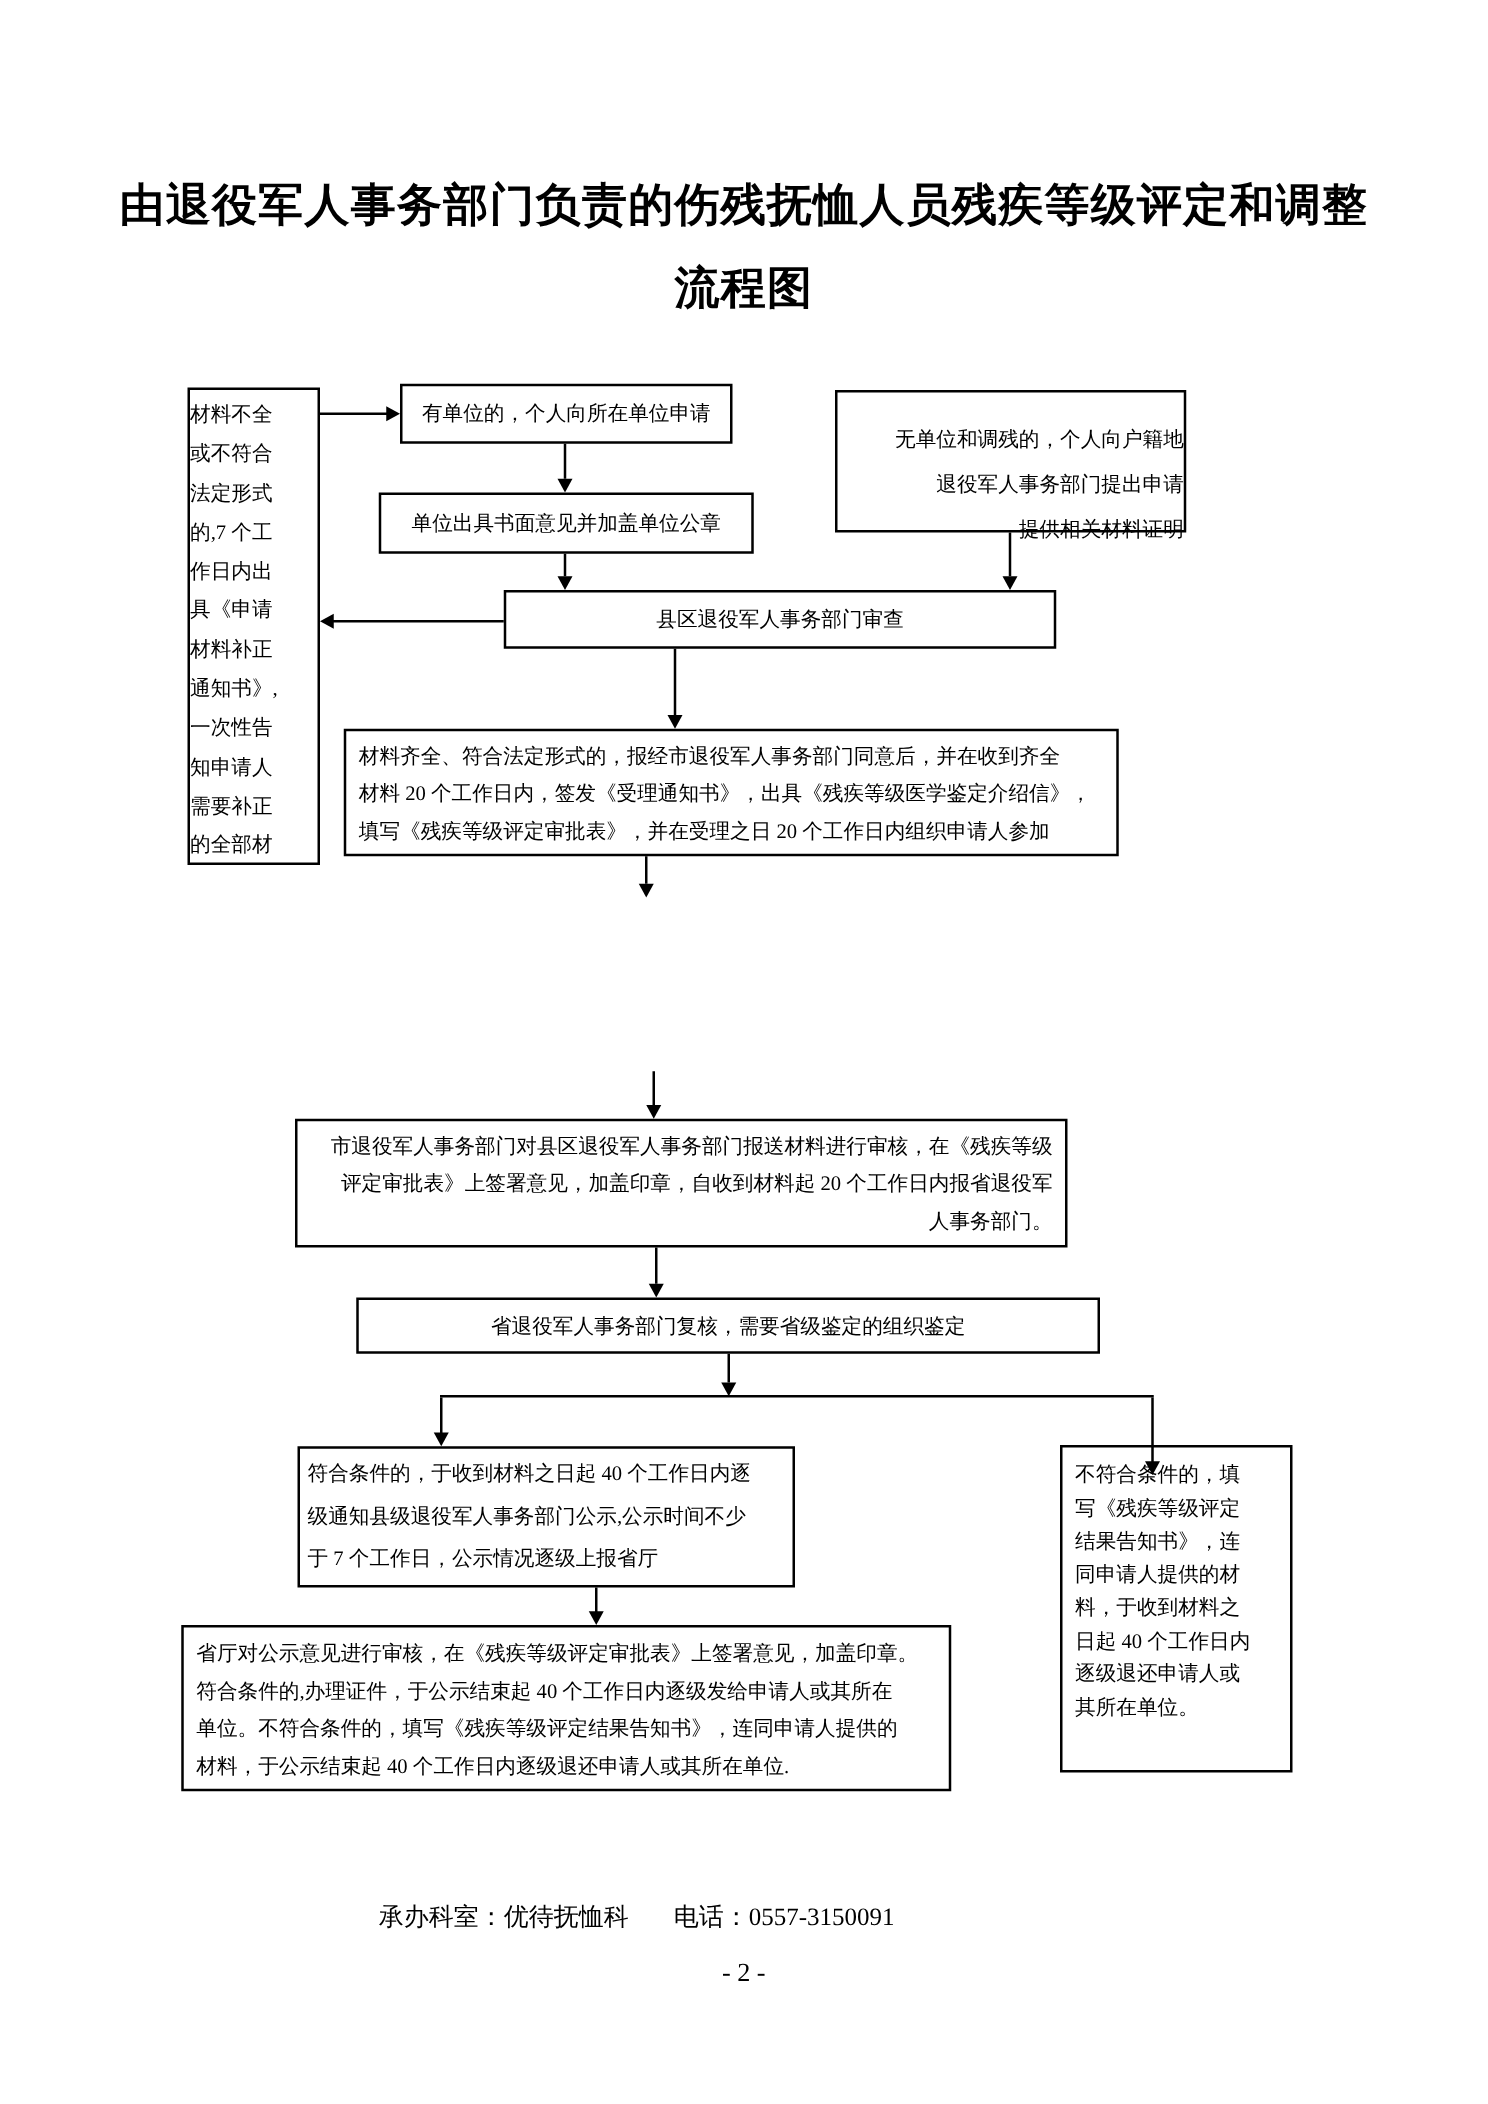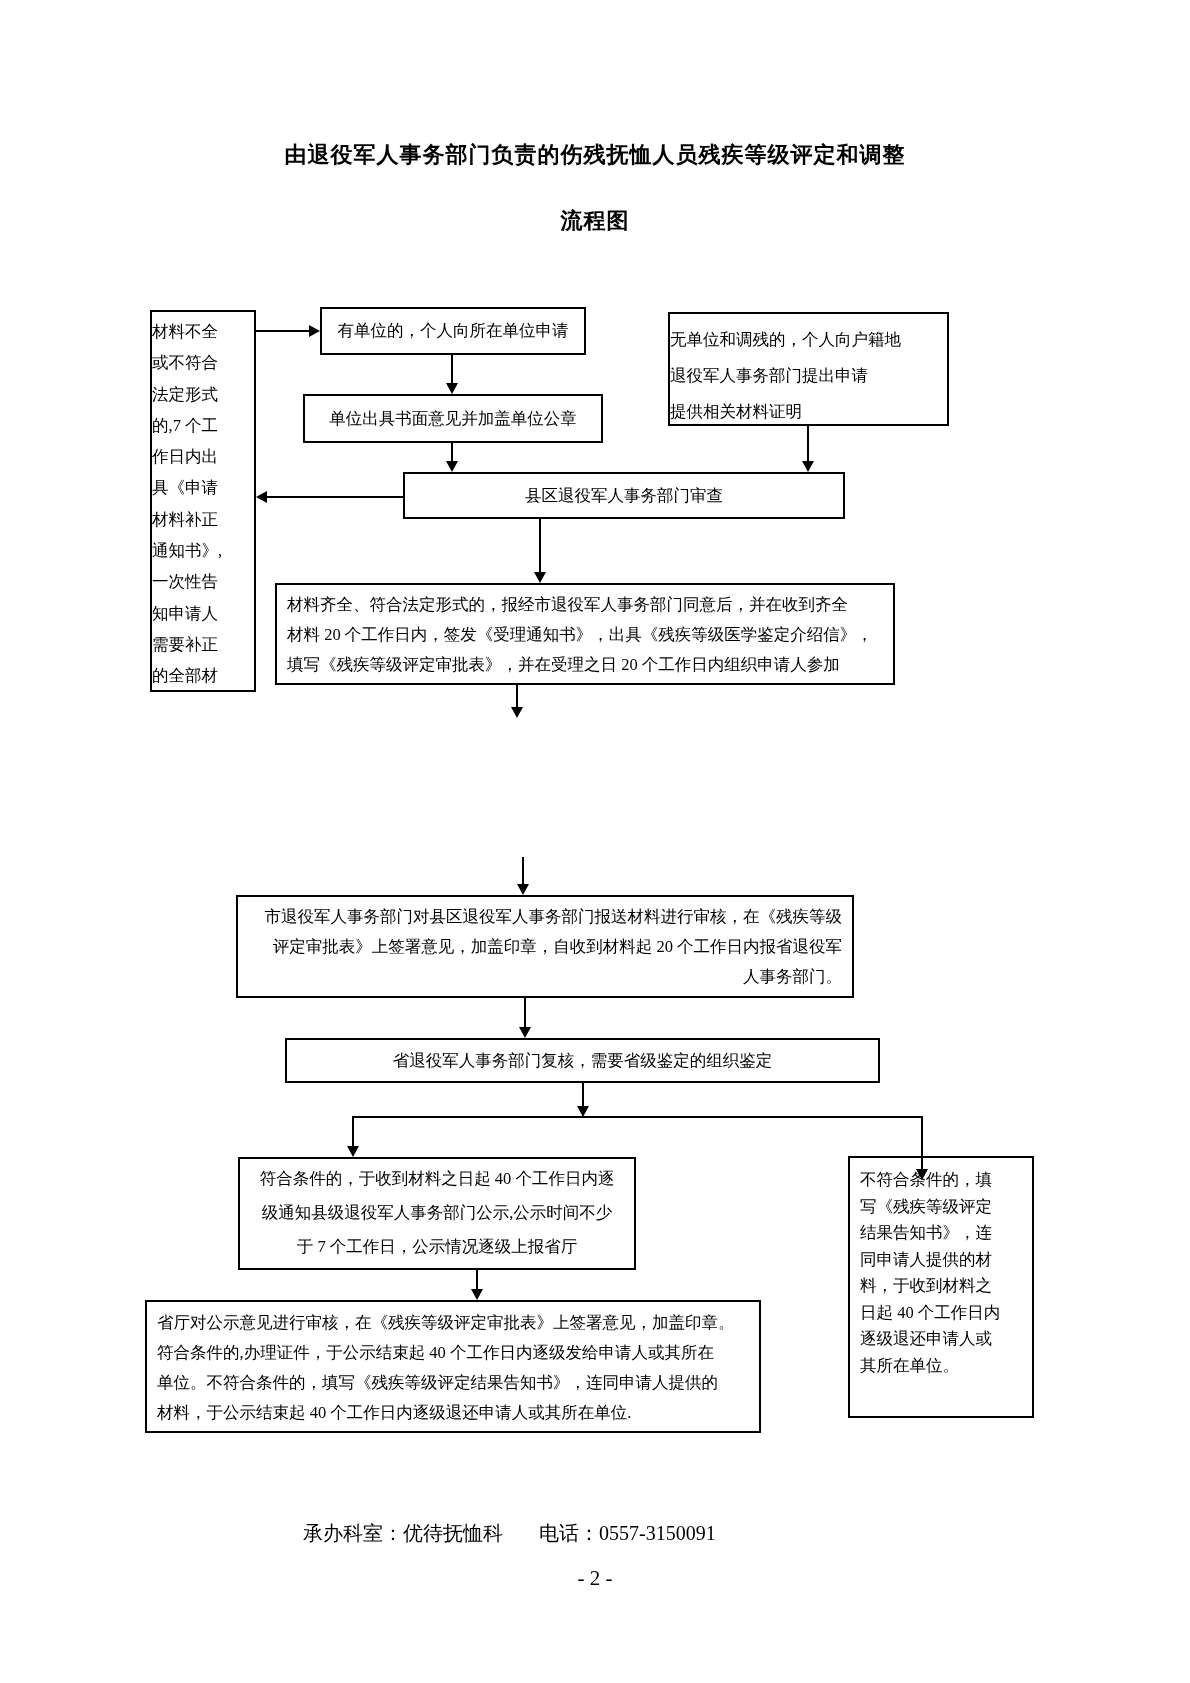--- a/index.html
+++ b/index.html
@@ -8,46 +8,46 @@
     width:1190px;height:1683px;
     background:#ffffff;
     font-family:"Liberation Serif","DejaVu Serif",serif;
     color:#000;
     overflow:hidden;
   }
   .title{
     position:absolute;left:0;right:0;
     text-align:center;
     font-weight:bold;
-    font-size:22px;
+    font-size:36px;
     letter-spacing:1px;
     font-family:Liberation Sans, sans-serif;
   }
   #title1{top:140px;}
   #title2{top:206px;}
   .box{
     position:absolute;
     border:2px solid #000;
     box-sizing:border-box;
     background:#fff;
     font-size:16.5px;
     line-height:30px;
     white-space:pre-line;
   }
   .cbox{display:flex;align-items:center;justify-content:center;}
   #boxA{left:150px;top:310px;width:106px;height:382px;line-height:31.3px;padding-top:4px;}
   #boxB{left:320px;top:307px;width:266px;height:48px;}
   #boxC{left:303px;top:394px;width:300px;height:49px;}
-  #boxD{left:668px;top:312px;width:281px;height:114px;line-height:36px;padding-top:8px;text-align:left;}
+  #boxD{left:668px;top:312px;width:281px;height:114px;line-height:36px;padding-top:20px;text-align:right;}
   #boxE{left:403px;top:472px;width:442px;height:47px;}
   #boxF{left:275px;top:583px;width:620px;height:102px;padding:5px 10px;}
   #boxG{left:236px;top:718px;width:618px;height:139px;line-height:31px;padding:6px 10px;}
   #boxH{left:236px;top:895px;width:618px;height:103px;padding:5px 10px;text-align:right;}
   #boxI{left:285px;top:1038px;width:595px;height:45px;}
-  #boxJ{left:238px;top:1157px;width:398px;height:113px;line-height:34px;padding:3px 6px;text-align:center;}
+  #boxJ{left:238px;top:1157px;width:398px;height:113px;line-height:34px;padding:3px 6px;text-align:left;}
   #boxK{left:848px;top:1156px;width:186px;height:262px;line-height:26.5px;padding:9px 10px;}
   #boxL{left:145px;top:1300px;width:616px;height:133px;padding:6px 10px;}
   .hl{position:absolute;height:2px;background:#000;}
   .vl{position:absolute;width:2px;background:#000;}
   .ah{position:absolute;width:0;height:0;}
   .ah-down{border-left:6px solid transparent;border-right:6px solid transparent;border-top:11px solid #000;}
   .ah-right{border-top:6px solid transparent;border-bottom:6px solid transparent;border-left:11px solid #000;}
   .ah-left{border-top:6px solid transparent;border-bottom:6px solid transparent;border-right:11px solid #000;}
   .footer{
     position:absolute;left:303px;top:1520px;

